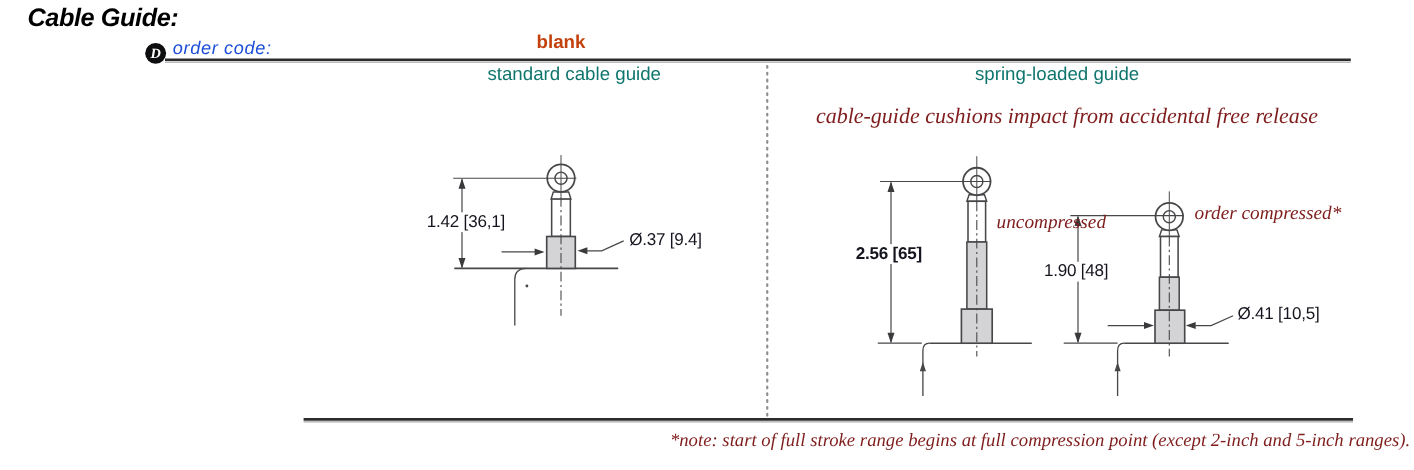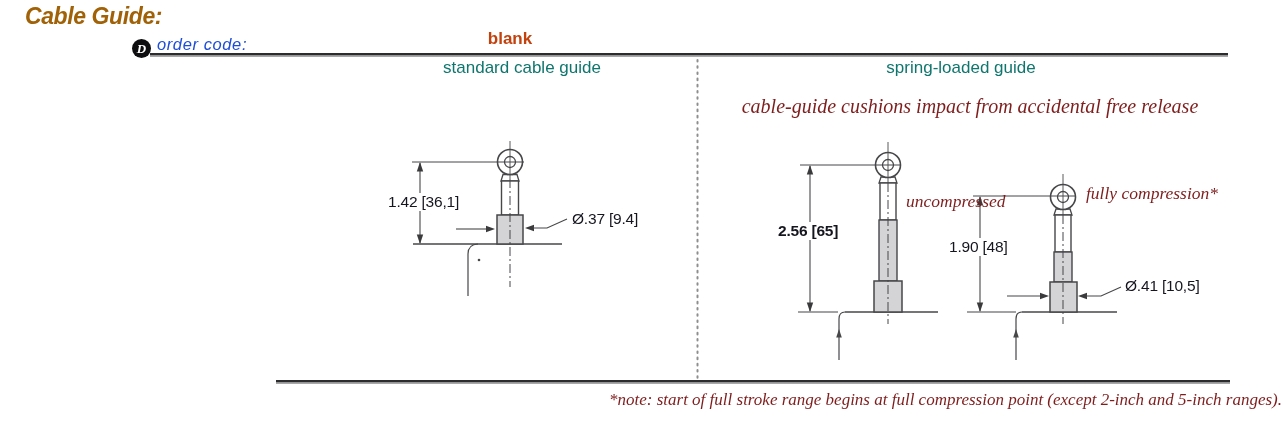--- a/index.html
+++ b/index.html
@@ -3,21 +3,21 @@
 <meta charset="utf-8">
 <style>
   html,body{margin:0;padding:0;background:#fff;}
   .canvas{
     position:relative;width:1285px;height:427px;background:#ffffff;
     font-family:"Liberation Sans",sans-serif;color:#1c1c24;overflow:hidden;
   }
   .abs{position:absolute;white-space:nowrap;}
   .page-title{
     left:25px;top:3px;font-size:23px;font-weight:bold;font-style:italic;
-    letter-spacing:-0.4px;color:#a16207;
+    letter-spacing:-0.4px;color:#000000;
   }
   .badge{
     left:132px;top:39px;width:19px;height:19px;border-radius:50%;
     background:#0e0e10;color:#fff;font-family:"Liberation Serif",serif;
     font-weight:bold;font-size:13px;line-height:19px;text-align:center;
     font-style:italic;
   }
   .order-label{
     left:157px;top:35px;font-size:16.5px;font-style:italic;
     letter-spacing:0.6px;color:#1d4ed8;
@@ -150,21 +150,21 @@
   <div class="abs order-label">order code:</div>
 
   <div class="abs col-code left">blank</div>
 
   <div class="abs col-sub left">standard cable guide</div>
   <div class="abs col-sub right">spring-loaded guide</div>
 
   <div class="abs serif-it tagline">cable-guide cushions impact from accidental free release</div>
 
   <div class="abs serif-it state-label uncomp">uncompressed</div>
-  <div class="abs serif-it state-label comp">fully compression*</div>
+  <div class="abs serif-it state-label comp">order compressed*</div>
 
   <div class="abs dim-label dim-h1">1.42 [36,1]</div>
   <div class="abs dim-label dim-d1">Ø.37 [9.4]</div>
   <div class="abs dim-label dim-h2">2.56 [65]</div>
   <div class="abs dim-label dim-h3">1.90 [48]</div>
   <div class="abs dim-label dim-d2">Ø.41 [10,5]</div>
 
   <div class="abs serif-it footnote">*note: start of full stroke range begins at full compression point (except 2-inch and 5-inch ranges).</div>
 </div>
 

